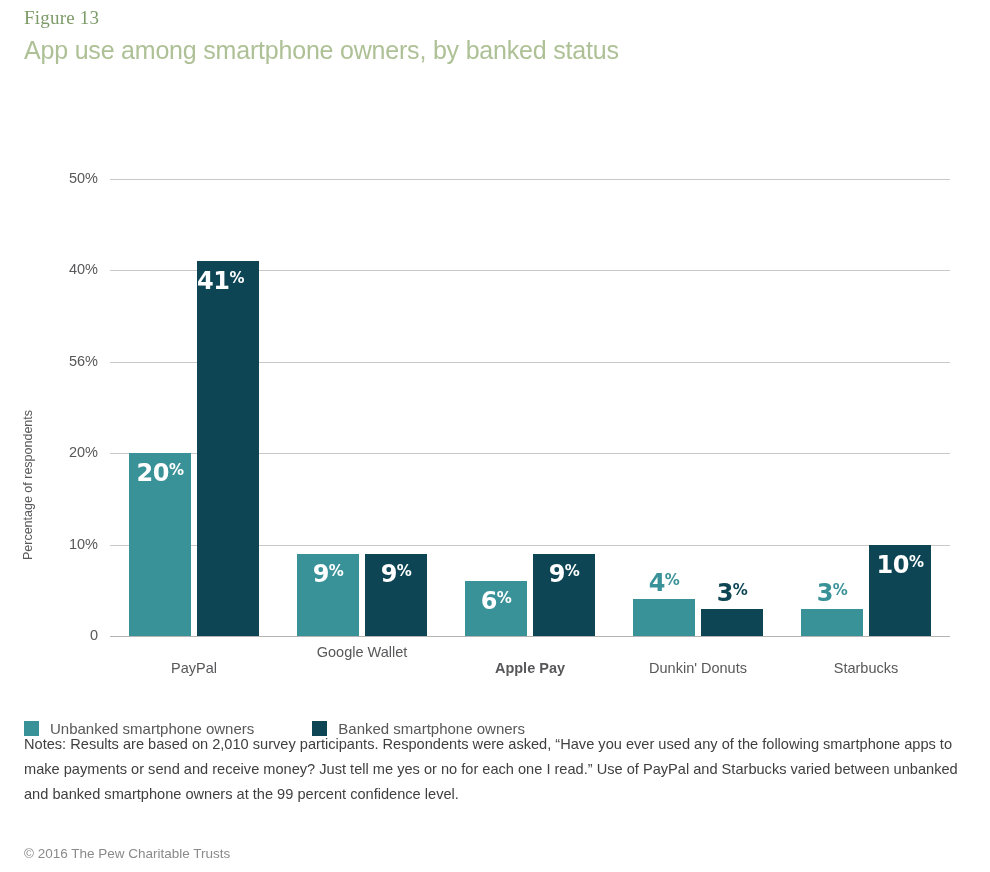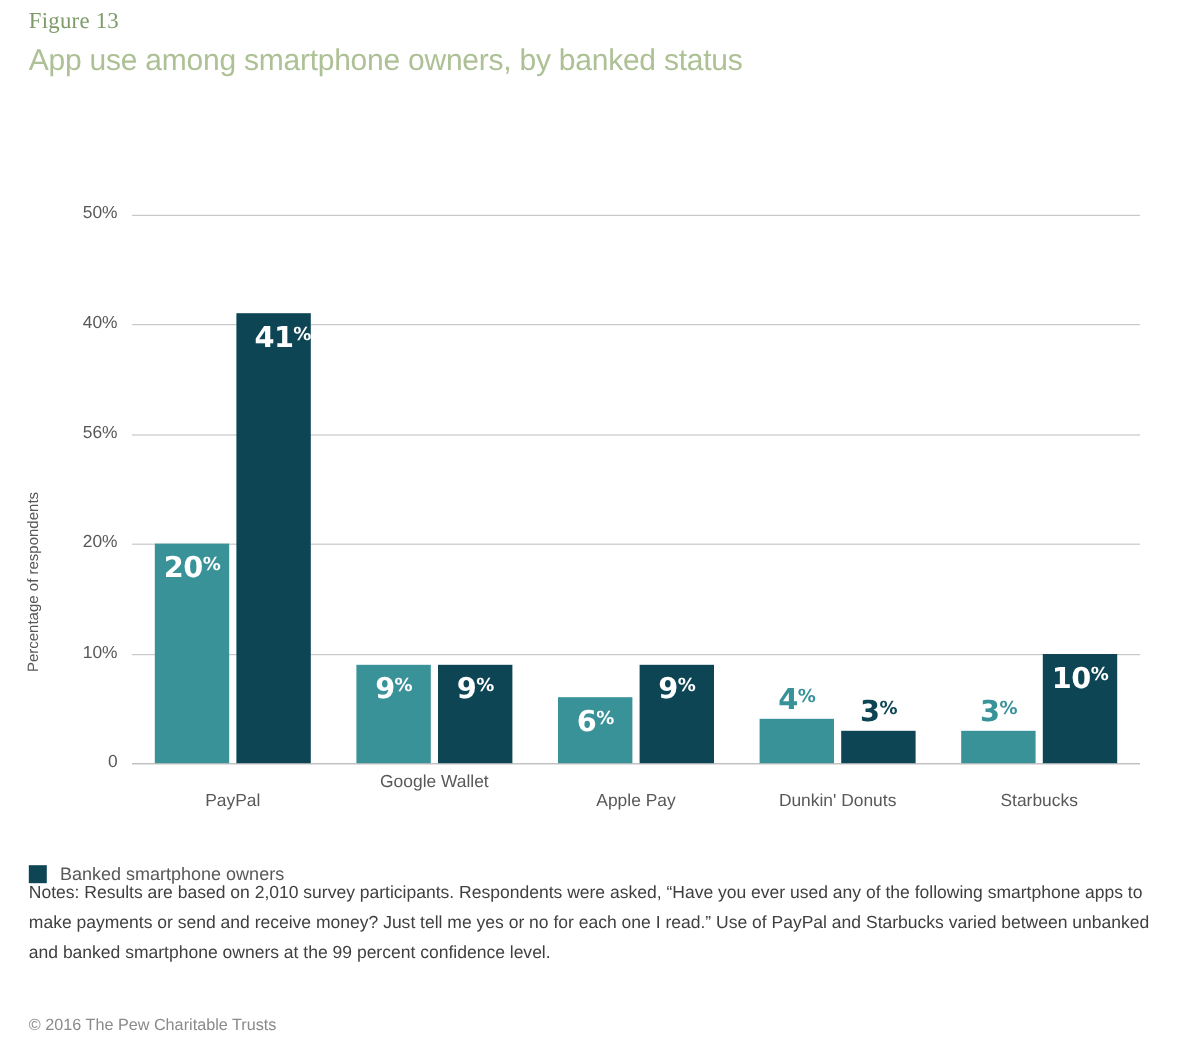--- a/index.html
+++ b/index.html
@@ -163,48 +163,52 @@
       <div class="y-tick-label" style="top: 384.6px;">10%</div>
       <div class="y-tick-label" style="top: 293.2px;">20%</div>
       <div class="y-tick-label" style="top: 201.8px;">56%</div>
       <div class="y-tick-label" style="top: 110.4px;">40%</div>
       <div class="y-tick-label" style="top: 19px;">50%</div>
     </div>
   <div id="bars-layer">
       <div class="bar unbanked" style="left: 129px; width: 62px; height: 182.8px; bottom: 44px;"></div>
       <div class="bar-label inside" style="left: 129px; width: 62px; text-align: center; top: 299.2px;"><span class="num">20</span><span class="pct">%</span></div>
       <div class="bar banked" style="left: 197px; width: 62px; height: 374.74px; bottom: 44px;"></div>
-      <div class="bar-label inside" style="left: 197px; width: 62px; text-align: right; top: 107.26px;"><span class="num">41</span><span class="pct">%</span></div>
+      <div class="bar-label inside" style="left: 197px; width: 62px; text-align: left; top: 107.26px;"><span class="num">41</span><span class="pct">%</span></div>
       <div class="bar unbanked" style="left: 297px; width: 62px; height: 82.26px; bottom: 44px;"></div>
       <div class="bar-label inside" style="left: 297px; width: 62px; text-align: center; top: 399.74px;"><span class="num">9</span><span class="pct">%</span></div>
       <div class="bar banked" style="left: 365px; width: 62px; height: 82.26px; bottom: 44px;"></div>
       <div class="bar-label inside" style="left: 365px; width: 62px; text-align: center; top: 399.74px;"><span class="num">9</span><span class="pct">%</span></div>
       <div class="bar unbanked" style="left: 465px; width: 62px; height: 54.84px; bottom: 44px;"></div>
       <div class="bar-label inside" style="left: 465px; width: 62px; text-align: center; top: 427.16px;"><span class="num">6</span><span class="pct">%</span></div>
       <div class="bar banked" style="left: 533px; width: 62px; height: 82.26px; bottom: 44px;"></div>
       <div class="bar-label inside" style="left: 533px; width: 62px; text-align: center; top: 399.74px;"><span class="num">9</span><span class="pct">%</span></div>
       <div class="bar unbanked" style="left: 633px; width: 62px; height: 36.56px; bottom: 44px;"></div>
       <div class="bar-label outside-unbanked" style="left: 633px; width: 62px; text-align: center; top: 409.44px;"><span class="num">4</span><span class="pct">%</span></div>
       <div class="bar banked" style="left: 701px; width: 62px; height: 27.42px; bottom: 44px;"></div>
       <div class="bar-label outside-banked" style="left: 701px; width: 62px; text-align: center; top: 418.58px;"><span class="num">3</span><span class="pct">%</span></div>
       <div class="bar unbanked" style="left: 801px; width: 62px; height: 27.42px; bottom: 44px;"></div>
       <div class="bar-label outside-unbanked" style="left: 801px; width: 62px; text-align: center; top: 418.58px;"><span class="num">3</span><span class="pct">%</span></div>
       <div class="bar banked" style="left: 869px; width: 62px; height: 91.4px; bottom: 44px;"></div>
       <div class="bar-label inside" style="left: 869px; width: 62px; text-align: center; top: 390.6px;"><span class="num">10</span><span class="pct">%</span></div>
     </div>
   <div id="cat-layer">
       <div class="cat-label" style="left: 110px; width: 168px; top: 500px;">PayPal</div>
       <div class="cat-label" style="left: 278px; width: 168px; top: 484px;">Google Wallet</div>
-      <div class="cat-label" style="left: 446px; width: 168px; top: 500px;">Apple Pay</div>
+      <div class="cat-label" style="left: 446px; width: 168px; top: 500px; font-weight: bold;">Apple Pay</div>
       <div class="cat-label" style="left: 614px; width: 168px; top: 500px;">Dunkin' Donuts</div>
       <div class="cat-label" style="left: 782px; width: 168px; top: 500px;">Starbucks</div>
     </div>
 </div>
 
 <div id="legend">
+    <div class="legend-item">
+      <span class="legend-swatch" style="background: rgb(58, 146, 153);"></span>
+      <span class="legend-text">Unbanked smartphone owners</span>
+    </div>
     <div class="legend-item">
       <span class="legend-swatch" style="background: rgb(13, 69, 84);"></span>
       <span class="legend-text">Banked smartphone owners</span>
     </div>
   </div>
 
 <div id="notes">Notes: Results are based on 2,010 survey participants. Respondents were asked, “Have you ever used any of the following smartphone apps to make payments or send and receive money? Just tell me yes or no for each one I read.” Use of PayPal and Starbucks varied between unbanked and banked smartphone owners at the 99 percent confidence level.</div>
 <div id="copyright">© 2016 The Pew Charitable Trusts</div>
 
 </body></html>

